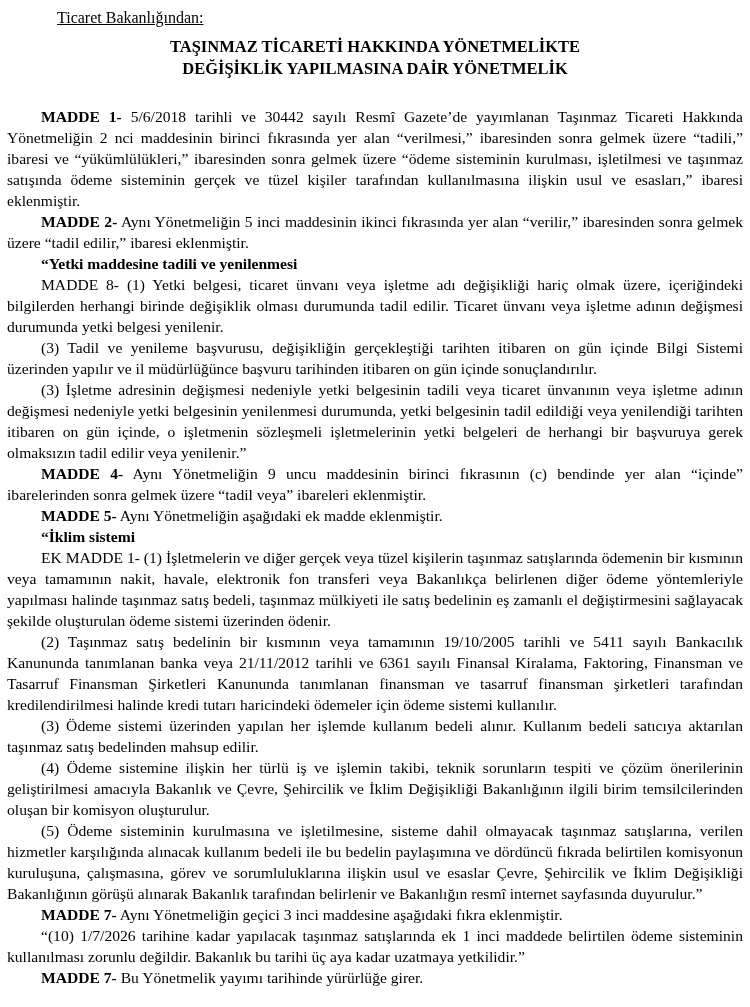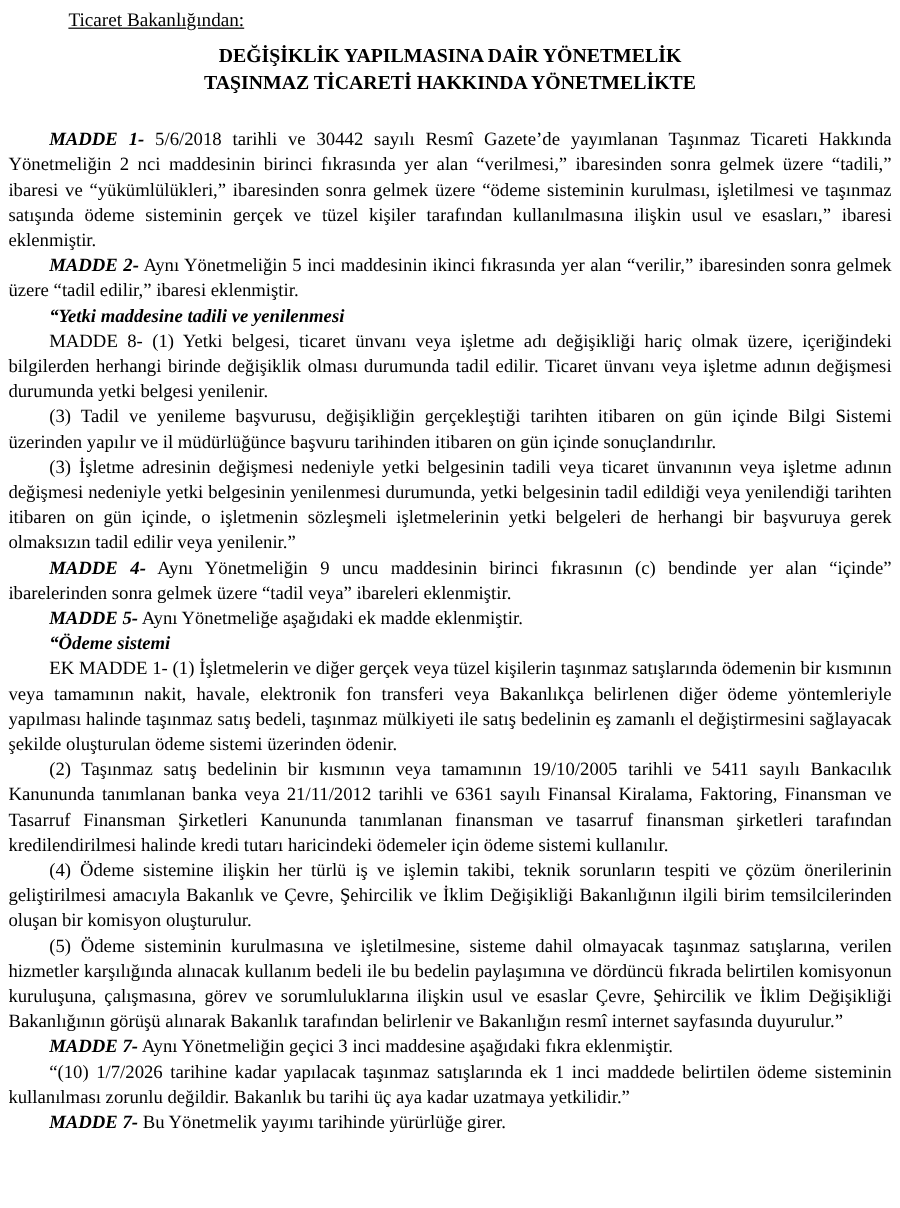--- a/index.html
+++ b/index.html
@@ -40,59 +40,59 @@
     font-size: 15.6px;
     line-height: 21px;
     text-align: justify;
   }
   p.para {
     margin: 0;
     text-indent: 34px;
   }
   p.para b {
     font-weight: bold;
-    font-style: italic;
   }
 </style>
 </head>
 <body>
 
 <div class="page">
   <div class="source-line">
     <span class="underlined">Ticaret Bakanlığından:</span>
   </div>
   <div class="doc-title">
+    <div>TAŞINMAZ TİCARETİ HAKKINDA YÖNETMELİKTE</div>
     <div>DEĞİŞİKLİK YAPILMASINA DAİR YÖNETMELİK</div>
-    <div>TAŞINMAZ TİCARETİ HAKKINDA YÖNETMELİKTE</div>
   </div>
   <div class="doc-body">
 
       <p class="para"><b>MADDE 1-</b><span> 5/6/2018 tarihli ve 30442 sayılı Resmî Gazete’de yayımlanan Taşınmaz Ticareti Hakkında Yönetmeliğin 2 nci maddesinin birinci fıkrasında yer alan “verilmesi,” ibaresinden sonra gelmek üzere “tadili,” ibaresi ve “yükümlülükleri,” ibaresinden sonra gelmek üzere “ödeme sisteminin kurulması, işletilmesi ve taşınmaz satışında ödeme sisteminin gerçek ve tüzel kişiler tarafından kullanılmasına ilişkin usul ve esasları,” ibaresi eklenmiştir.</span></p>
 
       <p class="para"><b>MADDE 2-</b><span> Aynı Yönetmeliğin 5 inci maddesinin ikinci fıkrasında yer alan “verilir,” ibaresinden sonra gelmek üzere “tadil edilir,” ibaresi eklenmiştir.</span></p>
 
 
       <p class="para"><b>“Yetki maddesine tadili ve yenilenmesi</b><span></span></p>
 
       <p class="para"><b></b><span>MADDE 8- (1) Yetki belgesi, ticaret ünvanı veya işletme adı değişikliği hariç olmak üzere, içeriğindeki bilgilerden herhangi birinde değişiklik olması durumunda tadil edilir. Ticaret ünvanı veya işletme adının değişmesi durumunda yetki belgesi yenilenir.</span></p>
 
       <p class="para"><b></b><span>(3) Tadil ve yenileme başvurusu, değişikliğin gerçekleştiği tarihten itibaren on gün içinde Bilgi Sistemi üzerinden yapılır ve il müdürlüğünce başvuru tarihinden itibaren on gün içinde sonuçlandırılır.</span></p>
 
       <p class="para"><b></b><span>(3) İşletme adresinin değişmesi nedeniyle yetki belgesinin tadili veya ticaret ünvanının veya işletme adının değişmesi nedeniyle yetki belgesinin yenilenmesi durumunda, yetki belgesinin tadil edildiği veya yenilendiği tarihten itibaren on gün içinde, o işletmenin sözleşmeli işletmelerinin yetki belgeleri de herhangi bir başvuruya gerek olmaksızın tadil edilir veya yenilenir.”</span></p>
 
       <p class="para"><b>MADDE 4-</b><span> Aynı Yönetmeliğin 9 uncu maddesinin birinci fıkrasının (c) bendinde yer alan “içinde” ibarelerinden sonra gelmek üzere “tadil veya” ibareleri eklenmiştir.</span></p>
 
-      <p class="para"><b>MADDE 5-</b><span> Aynı Yönetmeliğe aşağıdaki ek madde eklenmiştir.</span></p>
+      <p class="para"><b>MADDE 5-</b><span> Aynı Yönetmeliğin aşağıdaki ek madde eklenmiştir.</span></p>
 
-      <p class="para"><b>“Ödeme sistemi</b><span></span></p>
+      <p class="para"><b>“İklim sistemi</b><span></span></p>
 
       <p class="para"><b></b><span>EK MADDE 1- (1) İşletmelerin ve diğer gerçek veya tüzel kişilerin taşınmaz satışlarında ödemenin bir kısmının veya tamamının nakit, havale, elektronik fon transferi veya Bakanlıkça belirlenen diğer ödeme yöntemleriyle yapılması halinde taşınmaz satış bedeli, taşınmaz mülkiyeti ile satış bedelinin eş zamanlı el değiştirmesini sağlayacak şekilde oluşturulan ödeme sistemi üzerinden ödenir.</span></p>
 
       <p class="para"><b></b><span>(2) Taşınmaz satış bedelinin bir kısmının veya tamamının 19/10/2005 tarihli ve 5411 sayılı Bankacılık Kanununda tanımlanan banka veya 21/11/2012 tarihli ve 6361 sayılı Finansal Kiralama, Faktoring, Finansman ve Tasarruf Finansman Şirketleri Kanununda tanımlanan finansman ve tasarruf finansman şirketleri tarafından kredilendirilmesi halinde kredi tutarı haricindeki ödemeler için ödeme sistemi kullanılır.</span></p>
 
+      <p class="para"><b></b><span>(3) Ödeme sistemi üzerinden yapılan her işlemde kullanım bedeli alınır. Kullanım bedeli satıcıya aktarılan taşınmaz satış bedelinden mahsup edilir.</span></p>
 
       <p class="para"><b></b><span>(4) Ödeme sistemine ilişkin her türlü iş ve işlemin takibi, teknik sorunların tespiti ve çözüm önerilerinin geliştirilmesi amacıyla Bakanlık ve Çevre, Şehircilik ve İklim Değişikliği Bakanlığının ilgili birim temsilcilerinden oluşan bir komisyon oluşturulur.</span></p>
 
       <p class="para"><b></b><span>(5) Ödeme sisteminin kurulmasına ve işletilmesine, sisteme dahil olmayacak taşınmaz satışlarına, verilen hizmetler karşılığında alınacak kullanım bedeli ile bu bedelin paylaşımına ve dördüncü fıkrada belirtilen komisyonun kuruluşuna, çalışmasına, görev ve sorumluluklarına ilişkin usul ve esaslar Çevre, Şehircilik ve İklim Değişikliği Bakanlığının görüşü alınarak Bakanlık tarafından belirlenir ve Bakanlığın resmî internet sayfasında duyurulur.”</span></p>
 
       <p class="para"><b>MADDE 7-</b><span> Aynı Yönetmeliğin geçici 3 inci maddesine aşağıdaki fıkra eklenmiştir.</span></p>
 
       <p class="para"><b></b><span>“(10) 1/7/2026 tarihine kadar yapılacak taşınmaz satışlarında ek 1 inci maddede belirtilen ödeme sisteminin kullanılması zorunlu değildir. Bakanlık bu tarihi üç aya kadar uzatmaya yetkilidir.”</span></p>
 
       <p class="para"><b>MADDE 7-</b><span> Bu Yönetmelik yayımı tarihinde yürürlüğe girer.</span></p>

